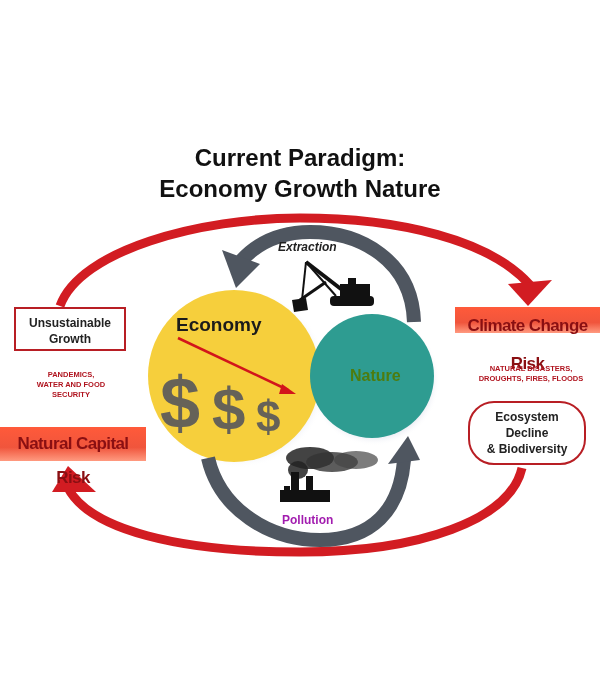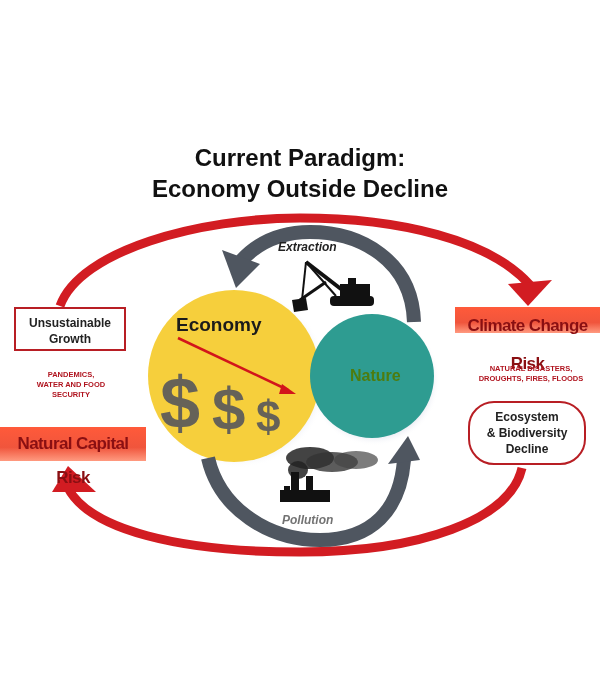--- a/index.html
+++ b/index.html
@@ -9,21 +9,21 @@
     .box-white { position:absolute; background:#fff; border:2px solid #b81e24; text-align:center; font-weight:bold; color:#222; box-sizing:border-box; }
     .box-red { position:absolute; background:linear-gradient(#ff5a3a, #f0553c 60%, #ff9a80); text-align:center; color:#8a0f12; font-weight:bold; box-sizing:border-box; font-family:"Liberation Sans", sans-serif; letter-spacing:-0.6px; }
     .small-red { position:absolute; text-align:center; color:#b0141f; font-weight:bold; font-size:7.5px; line-height:10px; }
     .label { position:absolute; font-weight:bold; color:#222; }
   </style>
 </head>
 <body>
 
 <div class="title">
   <div>Current Paradigm:</div>
-  <div>Economy Outside Decline</div>
+  <div>Economy Growth Nature</div>
 </div>
 
 <svg class="diagram" width="600" height="692" viewBox="0 0 600 692">
   <defs>
     <radialGradient id="shadowG" cx="50%" cy="50%" r="50%">
       <stop offset="80%" stop-color="#c8cde0" stop-opacity="0.8"></stop>
       <stop offset="100%" stop-color="#ffffff" stop-opacity="0"></stop>
     </radialGradient>
   </defs>
 
@@ -85,35 +85,35 @@
   <g>
     <line x1="178" y1="338" x2="288" y2="390" stroke="#d2151b" stroke-width="2.5"></line>
     <polygon points="296,394 282,384 279,394" fill="#d2151b"></polygon>
   </g>
 </svg>
 
 <div class="label" style="left:176px; top:314px; font-size:19px; color:#1b1b1b;">Economy</div>
 <div class="label" style="left:350px; top:367px; font-size:16px; color:#4d7c0f;">Nature</div>
 
 <div class="label" style="left:278px; top:240px; font-size:12px; font-style:italic; color:#222;">Extraction</div>
-<div class="label" style="left:282px; top:513px; font-size:12px; font-style:italic; color:#737373;">Pollution</div>
+<div class="label" style="left:282px; top:513px; font-size:12px; color:#a21caf;">Pollution</div>
 
 <div class="box-white" style="left:14px; top:307px; width:112px; height:44px; font-size:12px; line-height:16px; padding-top:6px;">
   <div>Unsustainable</div>
   <div>Growth</div>
 </div>
 <div class="small-red" style="left:14px; top:370px; width:114px;">
   <div>PANDEMICS,</div>
   <div>WATER AND FOOD</div>
   <div>SECURITY</div>
 </div>
 <div class="box-red" style="left:0px; top:427px; width:146px; height:34px; font-size:17px; line-height:34px;">Natural Capital Risk</div>
 
 <div class="box-red" style="left:455px; top:307px; width:145px; height:26px; font-size:17px; line-height:38px;">Climate Change Risk</div>
 <div class="small-red" style="left:462px; top:364px; width:138px;">
   <div>NATURAL DISASTERS,</div>
   <div>DROUGHTS, FIRES, FLOODS</div>
 </div>
 <div class="box-white" style="left:468px; top:401px; width:118px; height:64px; font-size:12px; line-height:16px; padding-top:6px;border-radius:26px;">
   <div>Ecosystem</div>
+  <div>Decline</div>
   <div>&amp; Biodiversity</div>
-  <div>Decline</div>
 </div>
 
 </body></html>

